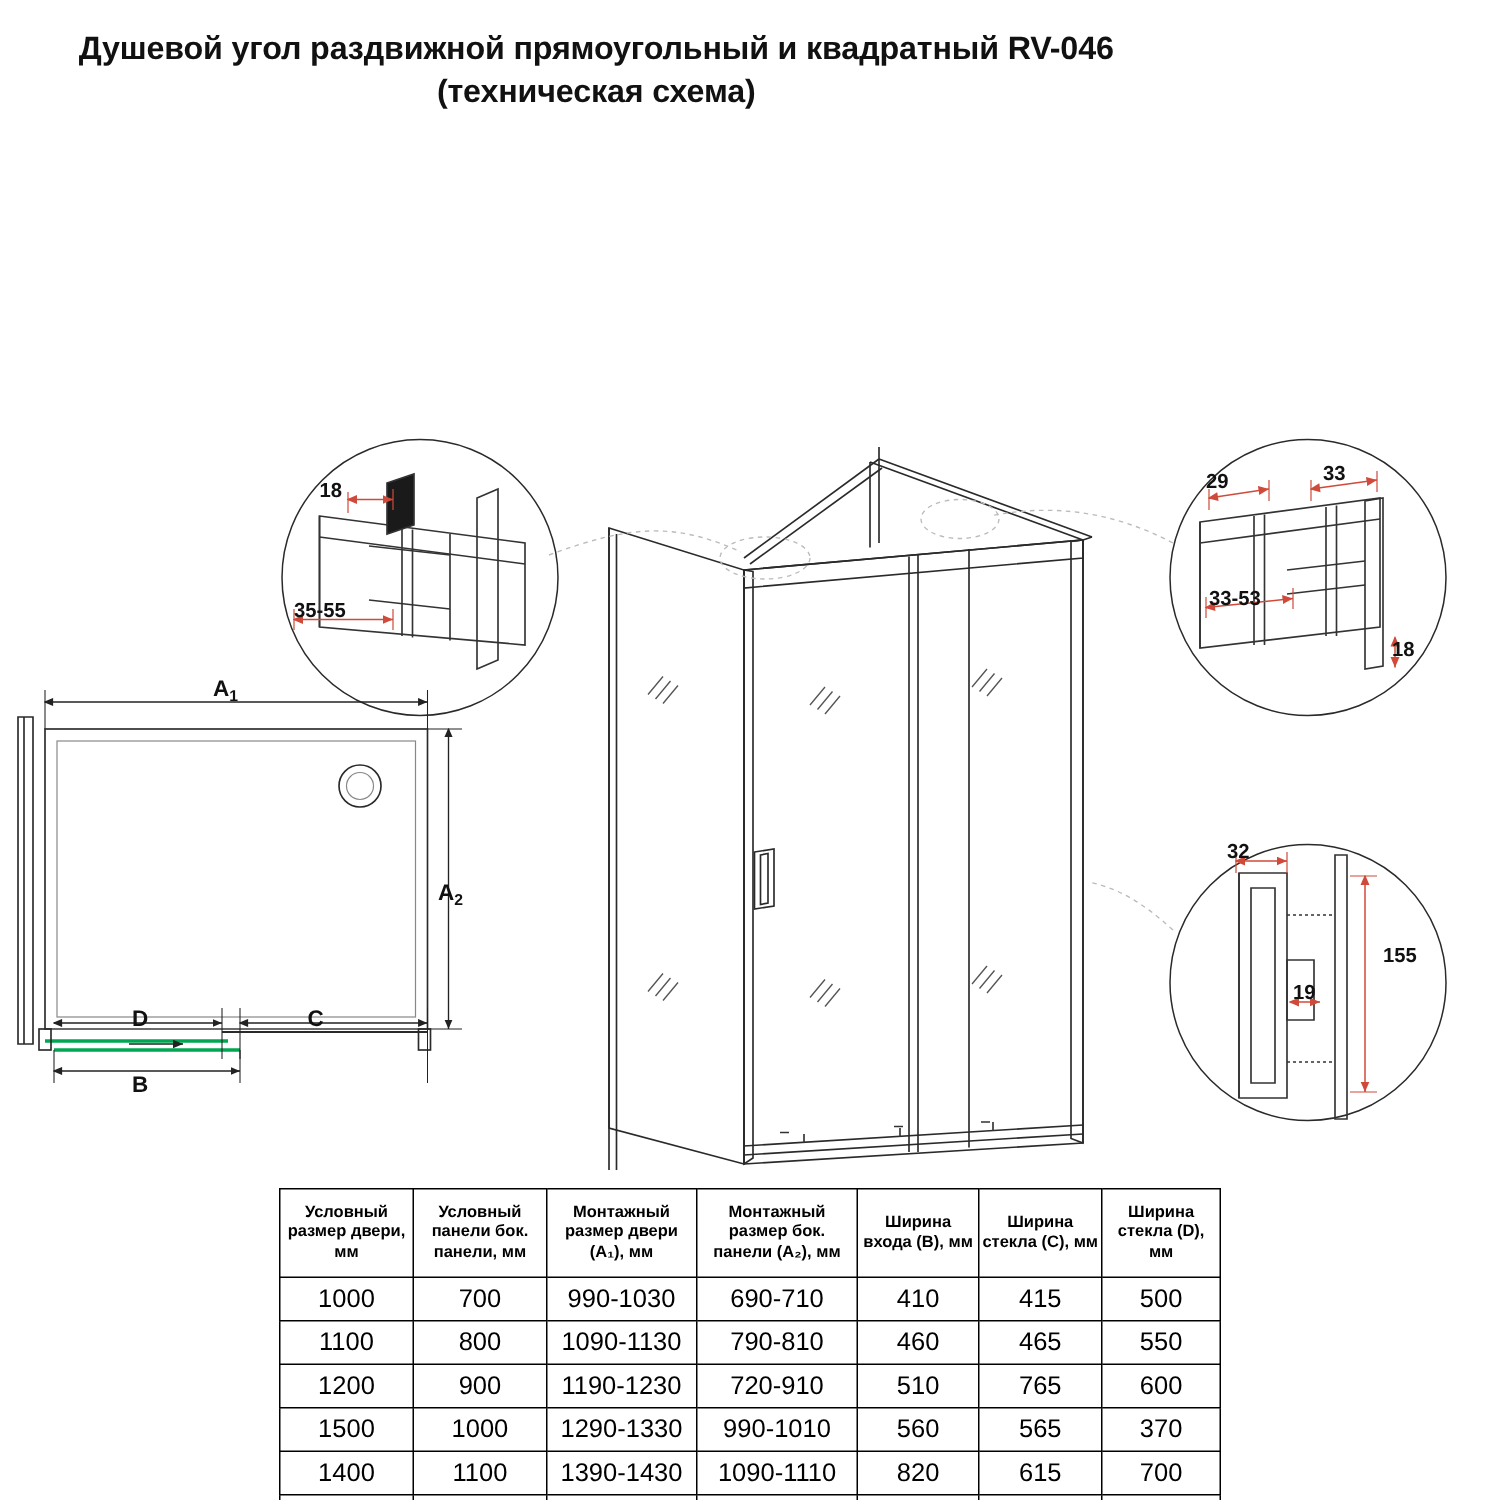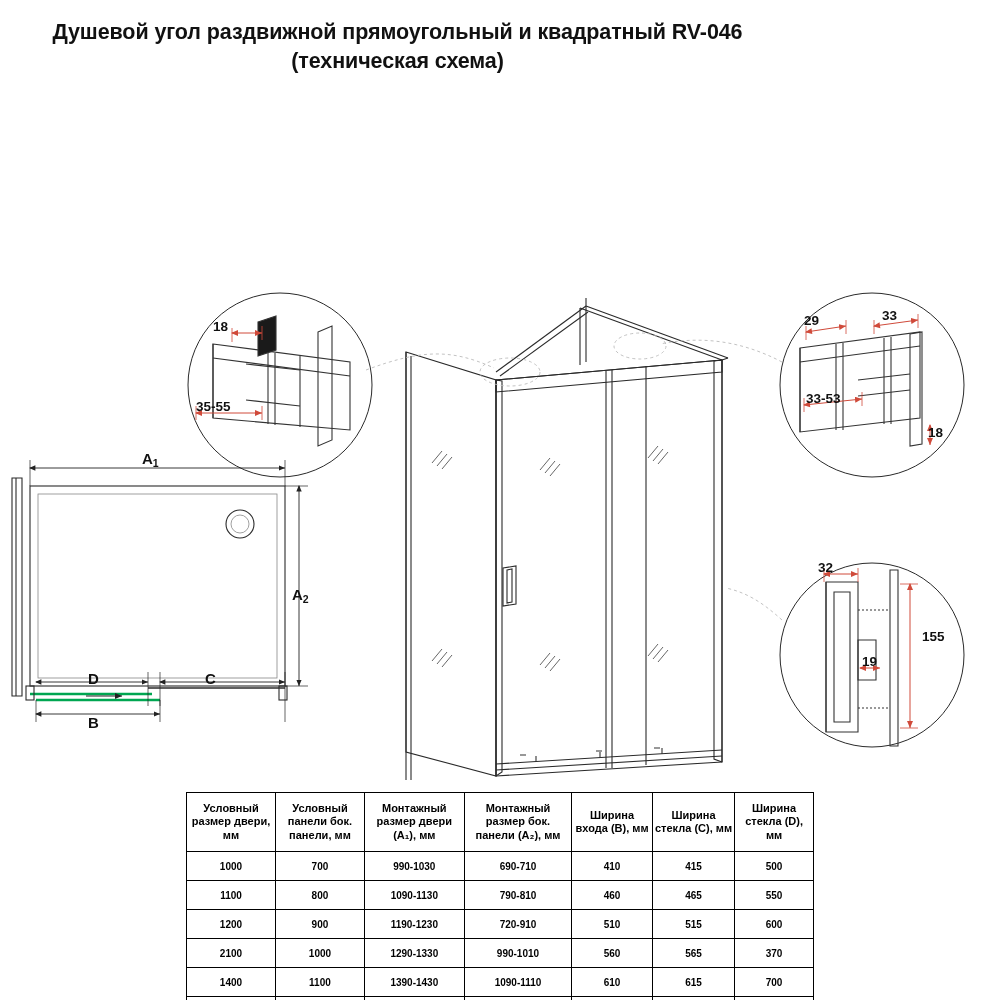--- a/index.html
+++ b/index.html
@@ -55,22 +55,22 @@
     vertical-align: middle;
   }
   table.spec th {
     font-weight: bold;
     font-size: 11px;
     line-height: 1.22;
     padding: 6px 2px;
     height: 46px;
   }
   table.spec td {
-    font-weight: bold;
-    font-size: 10px;
+    font-weight: normal;
+    font-size: 17px;
     height: 24px;
     padding: 2px;
   }
   .c0 { width: 88px; }
   .c1 { width: 88px; }
   .c2 { width: 99px; }
   .c3 { width: 108px; }
   .c4 { width: 80px; }
   .c5 { width: 82px; margin-top: 24px; }
   .c6 { width: 78px; }
@@ -316,38 +316,38 @@
         <td>460</td>
         <td>465</td>
         <td>550</td>
       </tr>
       <tr>
         <td>1200</td>
         <td>900</td>
         <td>1190-1230</td>
         <td>720-910</td>
         <td>510</td>
-        <td>515</td>
+        <td>765</td>
         <td>600</td>
       </tr>
       <tr>
-        <td>2100</td>
+        <td>1500</td>
         <td>1000</td>
         <td>1290-1330</td>
         <td>990-1010</td>
         <td>560</td>
         <td>565</td>
         <td>370</td>
       </tr>
       <tr>
         <td>1400</td>
         <td>1100</td>
         <td>1390-1430</td>
         <td>1090-1110</td>
-        <td>610</td>
+        <td>820</td>
         <td>615</td>
         <td>700</td>
       </tr>
       <tr>
         <td>1500</td>
         <td>1200</td>
         <td>1490-1530</td>
         <td>1190-1210</td>
         <td>660</td>
         <td>665</td>

